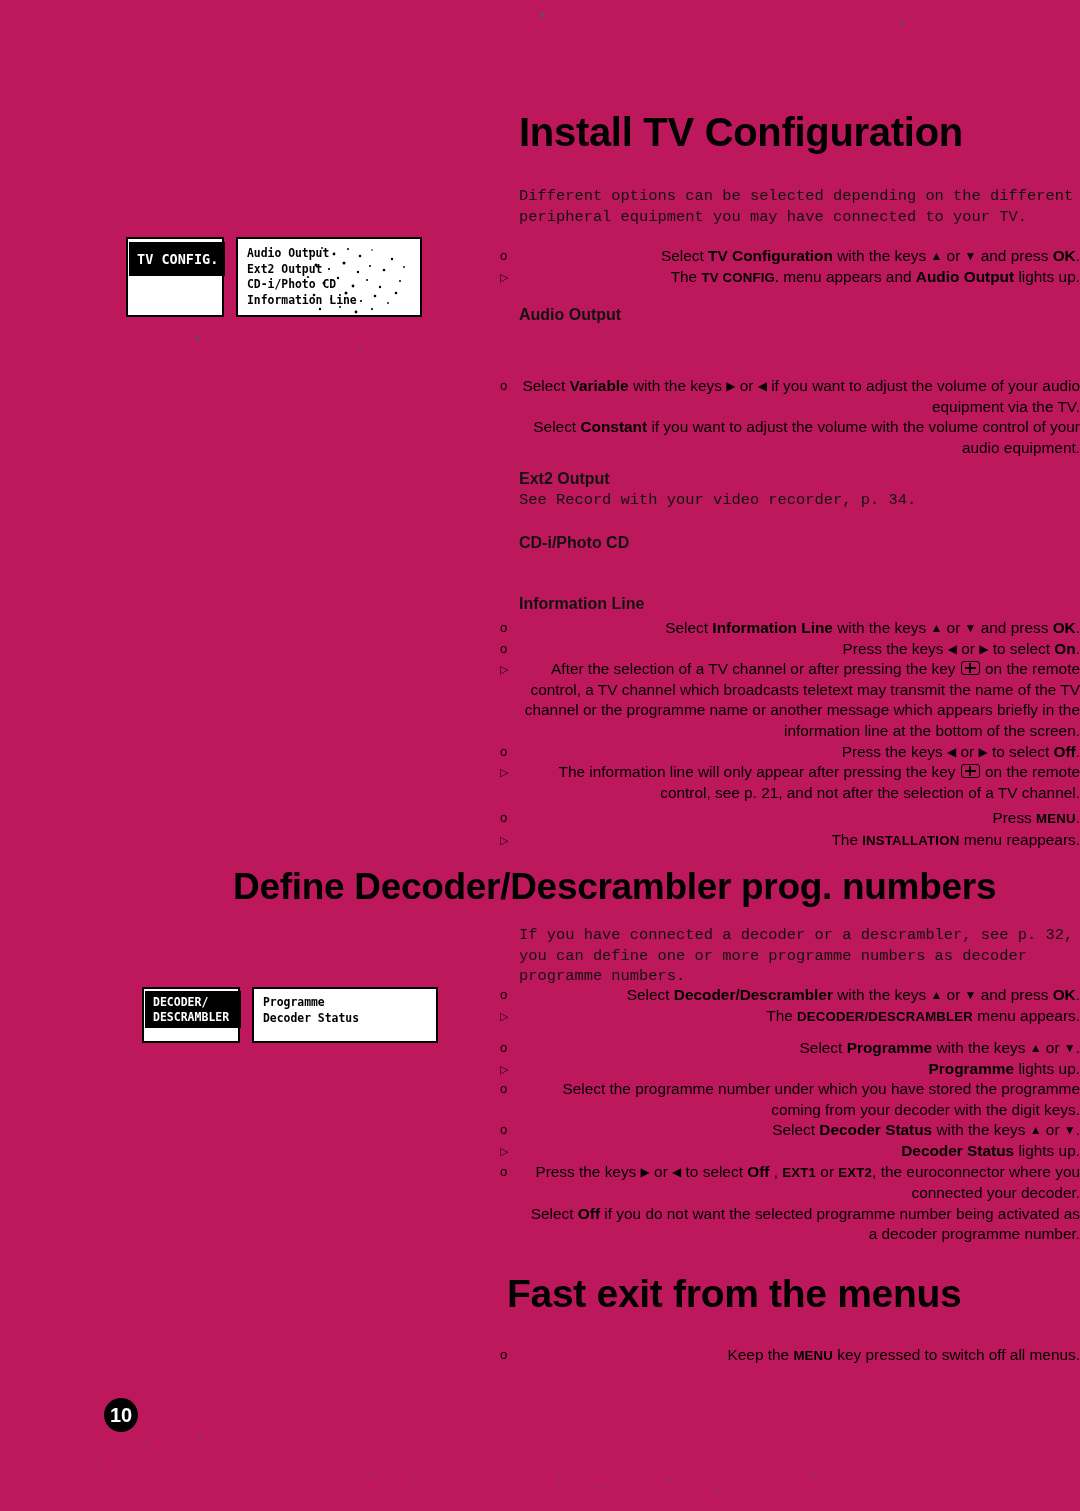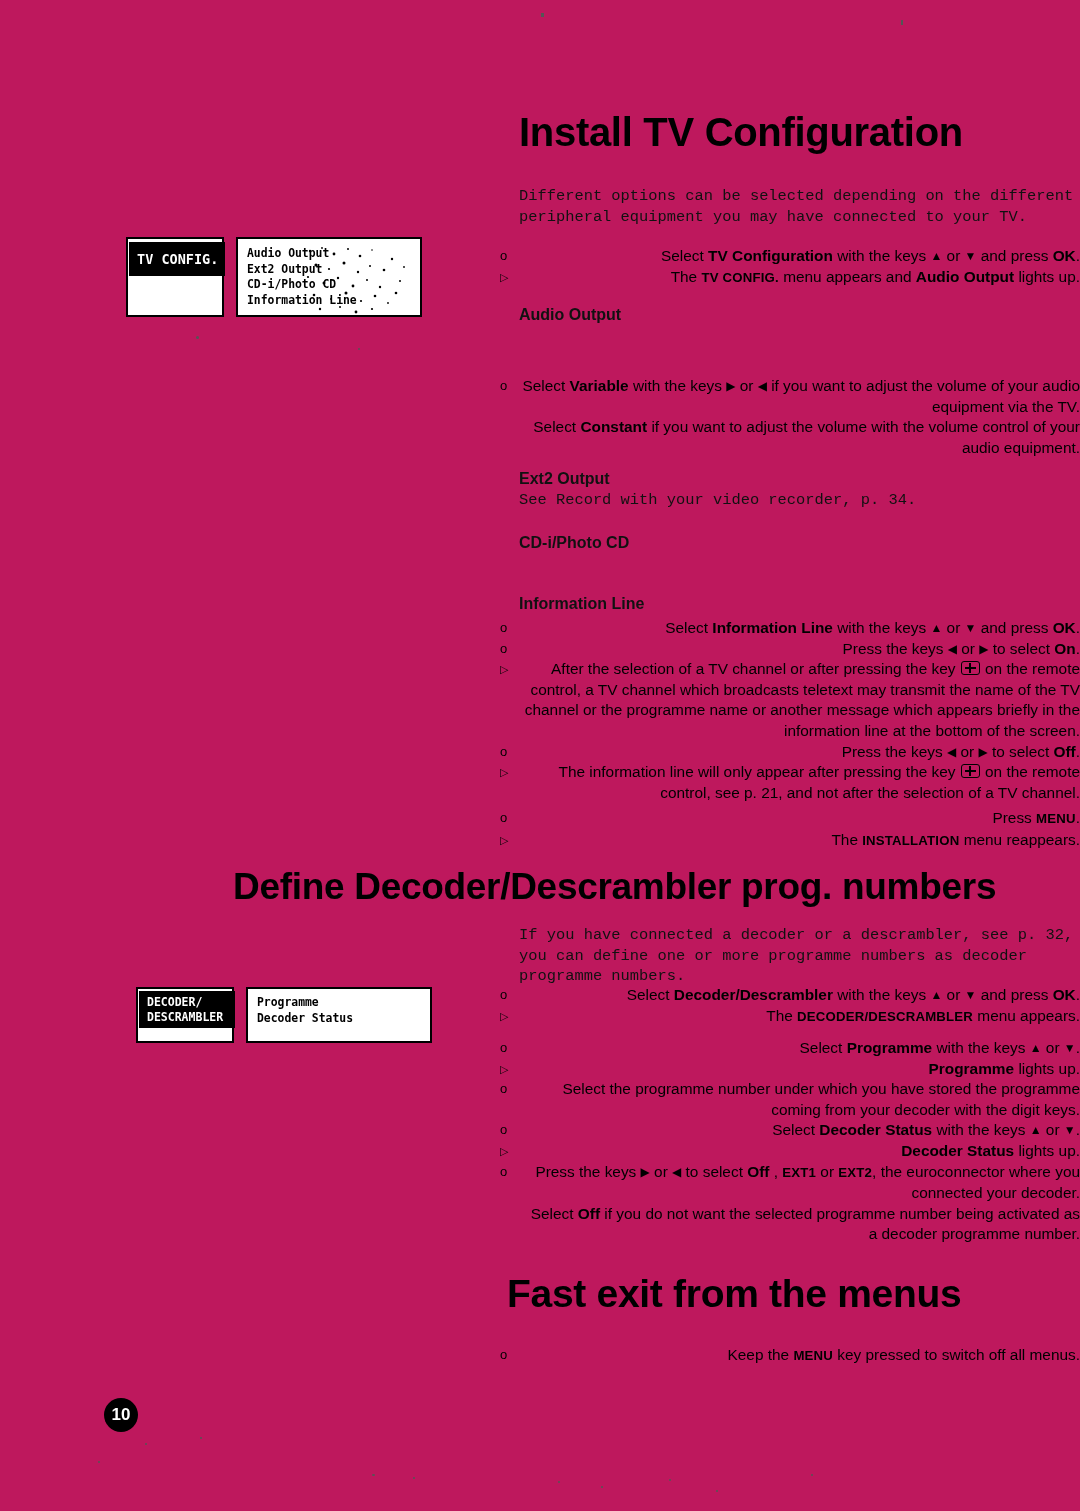--- a/index.html
+++ b/index.html
@@ -164,21 +164,21 @@
   .pagenum {
     position: absolute;
     left: 104px;
     top: 1398px;
     width: 34px;
     height: 34px;
     border-radius: 50%;
     background: #000;
     color: #fff;
     font-weight: bold;
-    font-size: 17px;
+    font-size: 20px;
     display: flex;
     align-items: center;
     justify-content: center;
     font-family: "Liberation Sans", sans-serif;
   }
 
   .dust { position: absolute; background: #555; border-radius: 50%; }
 </style>
 </head>
 <body>
@@ -308,21 +308,21 @@
       <div class="rtxt">The <span class="sc">INSTALLATION</span> menu reappears.</div>
     </div>
   </div>
 
   <div class="h1 h1-define">Define Decoder/Descrambler prog. numbers</div>
 
   <div class="col" style="top:925px;">
     <p class="para">If you have connected a decoder or a descrambler, see p. 32, you can define one or more programme numbers as decoder programme numbers.</p>
   </div>
 
-  <div class="menugfx" style="left:136px; top:987px; width:296px; height:40px;">
+  <div class="menugfx" style="left:142px; top:987px; width:296px; height:40px;">
     <div class="mg-left" style="left:0px; top:0px; width:98px; height:56px;"></div>
     <div class="mg-hl" style="left:3px; top:4px; width:96px; height:37px; font-size:11.5px; line-height:15px; padding-left:8px;">
       <span>DECODER/</span>
       <span>DESCRAMBLER</span>
     </div>
     <div class="mg-right" style="left:110px; top:0px; width:186px; height:56px; padding:6px 0 0 9px; font-size:11.4px; line-height:15.6px;">
       <span>Programme</span>
       <span>Decoder Status</span>
     </div>
   </div>

